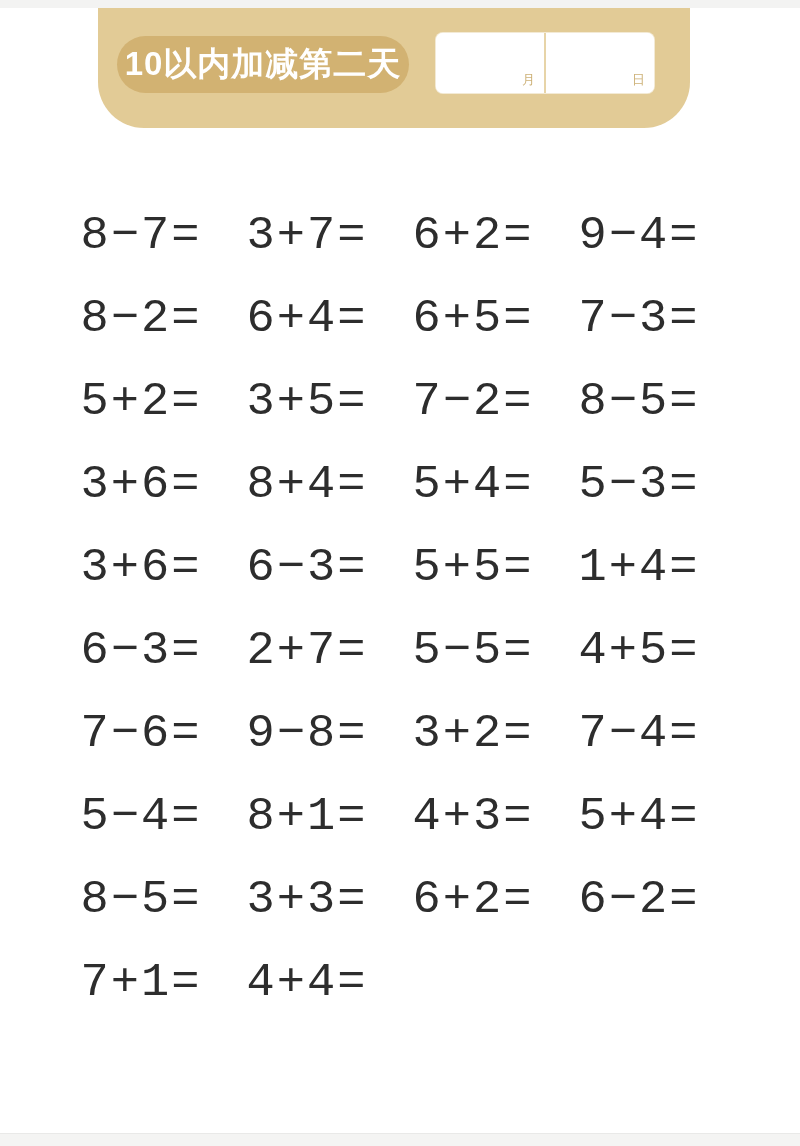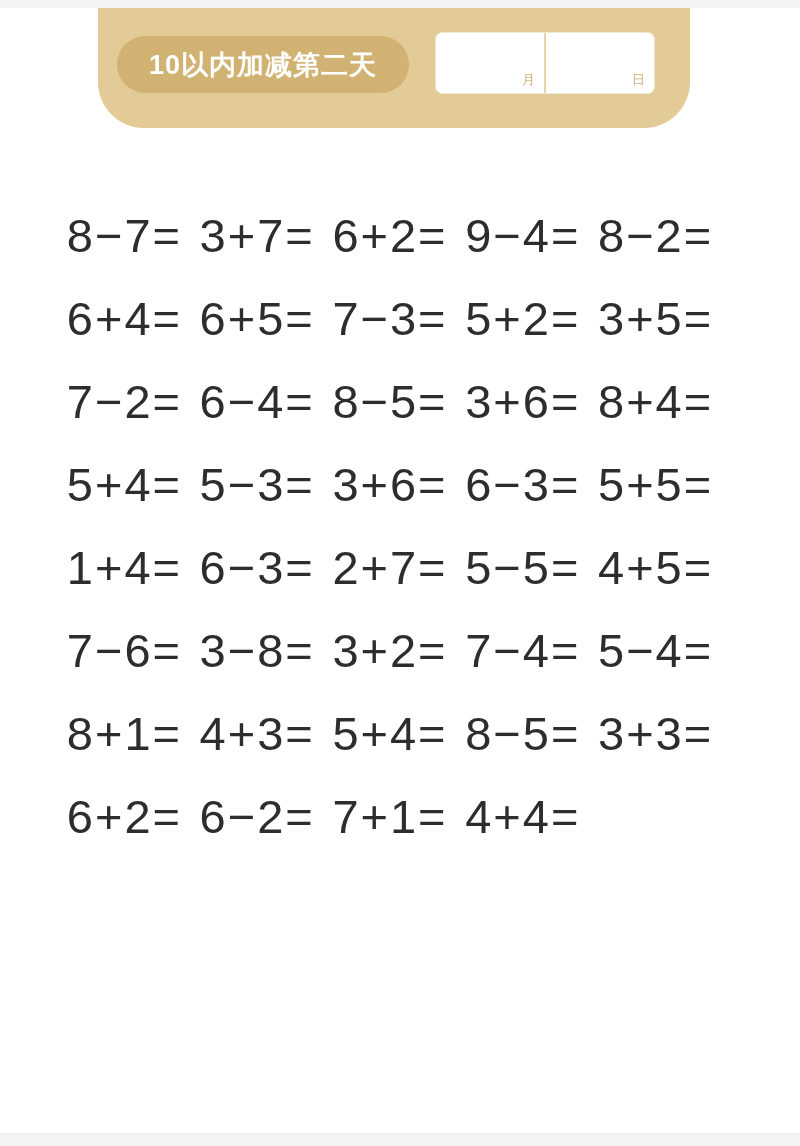--- a/index.html
+++ b/index.html
@@ -35,21 +35,21 @@
   .title-badge {
     position: absolute;
     left: 19px; top: 28px;
     width: 292px; height: 57px;
     background: #d2b272;
     border-radius: 29px;
     display: flex;
     align-items: center;
     justify-content: center;
     color: #ffffff;
-    font-size: 27px;
+    font-size: 33px;
     font-weight: bold;
     letter-spacing: 1px;
     white-space: nowrap;
   }
   .date-group {
     position: absolute;
     left: 338px; top: 25px;
     width: 218px; height: 60px;
     background: #ffffff;
     border-radius: 7px;
@@ -70,22 +70,23 @@
     right: 9px; bottom: 7px;
     font-size: 13px;
     line-height: 1;
     color: #cdb177;
   }
   .problems {
     position: absolute;
     left: 58px; top: 194px;
     width: 664px;
     display: grid;
-    grid-template-columns: repeat(5, 1fr);
+    grid-template-columns: repeat(4, 1fr);
     grid-auto-rows: 83px;
+    font-family: Liberation Mono, monospace;
   }
   .cell {
     display: flex;
     align-items: center;
     justify-content: center;
     font-size: 47px;
     font-weight: 400;
     letter-spacing: 2px;
     color: #2d2d2d;
     white-space: nowrap;
@@ -117,36 +118,35 @@
       <div class="cell">3+7=</div>
       <div class="cell">6+2=</div>
       <div class="cell">9−4=</div>
       <div class="cell">8−2=</div>
       <div class="cell">6+4=</div>
       <div class="cell">6+5=</div>
       <div class="cell">7−3=</div>
       <div class="cell">5+2=</div>
       <div class="cell">3+5=</div>
       <div class="cell">7−2=</div>
-      <div class="cell">6−4=</div>
       <div class="cell">8−5=</div>
       <div class="cell">3+6=</div>
       <div class="cell">8+4=</div>
       <div class="cell">5+4=</div>
       <div class="cell">5−3=</div>
       <div class="cell">3+6=</div>
       <div class="cell">6−3=</div>
       <div class="cell">5+5=</div>
       <div class="cell">1+4=</div>
       <div class="cell">6−3=</div>
       <div class="cell">2+7=</div>
       <div class="cell">5−5=</div>
       <div class="cell">4+5=</div>
       <div class="cell">7−6=</div>
-      <div class="cell">3−8=</div>
+      <div class="cell">9−8=</div>
       <div class="cell">3+2=</div>
       <div class="cell">7−4=</div>
       <div class="cell">5−4=</div>
       <div class="cell">8+1=</div>
       <div class="cell">4+3=</div>
       <div class="cell">5+4=</div>
       <div class="cell">8−5=</div>
       <div class="cell">3+3=</div>
       <div class="cell">6+2=</div>
       <div class="cell">6−2=</div>

